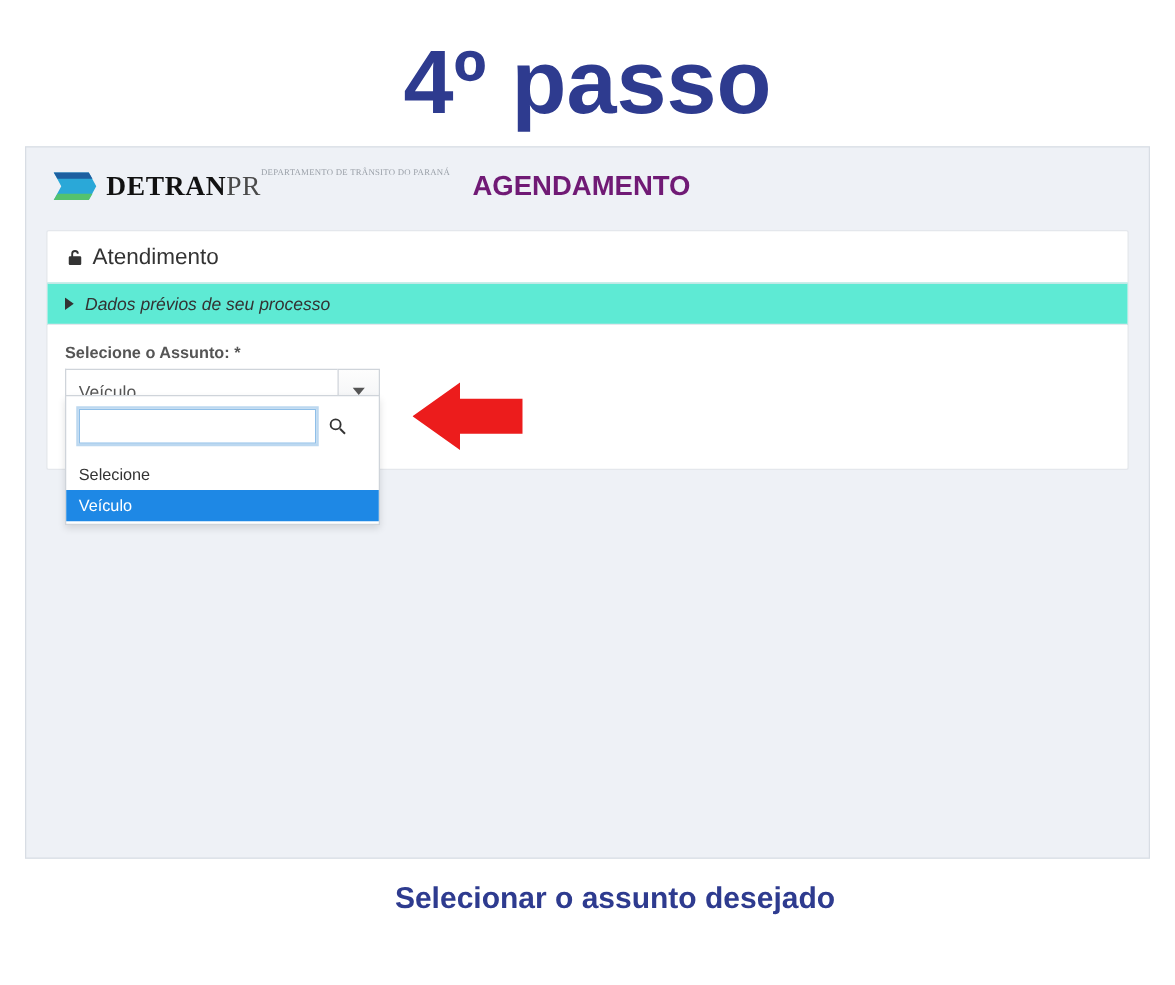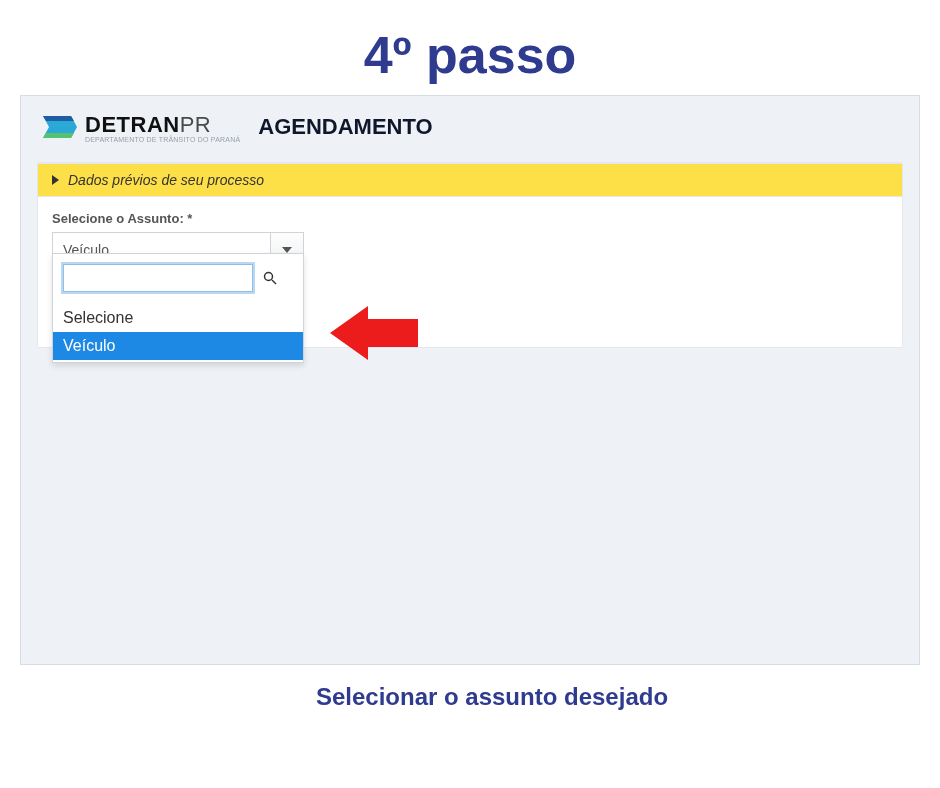--- a/index.html
+++ b/index.html
@@ -5,21 +5,21 @@
   * { box-sizing: border-box; margin: 0; padding: 0; }
   body {
     width: 940px;
     height: 788px;
     font-family: Arial, Helvetica, sans-serif;
     background: #ffffff;
     position: relative;
   }
   .step-title {
     text-align: center;
-    font-size: 52px;
+    font-size: 72px;
     font-weight: bold;
     color: #2e3b8f;
     padding-top: 25px;
     padding-bottom: 10px;
   }
   .app-panel {
     margin: 0 20px;
     background: #eef1f6;
     border: 1px solid #d8dde4;
     padding: 0;
@@ -32,71 +32,72 @@
     padding: 14px 20px 18px 20px;
   }
   .logo {
     display: flex;
     align-items: center;
     margin-right: 12px;
   }
   .logo-icon svg { display: block; }
   .logo-text {
     display: flex;
-    flex-direction: column;
+    flex-direction: row;
     margin-left: 6px;
+    font-family: Liberation Serif, serif;
   }
   .logo-text .brand {
     font-size: 22px;
     font-weight: bold;
     letter-spacing: 0.5px;
   }
   .logo-text .brand .bold { color: #111; font-weight: 800; }
   .logo-text .brand .light { color: #4a4a4a; font-weight: 500; }
   .logo-text .sub {
     font-size: 7px;
     color: #9aa0a8;
     letter-spacing: 0.2px;
     margin-top: -2px;
   }
   .page-label {
     font-size: 22px;
     font-weight: 700;
-    color: #0f172a;
+    color: #701a75;
     margin-left: 6px;
   }
   .content-card {
     background: #fff;
     margin: 0 16px;
     border: 1px solid #e4e7ec;
     border-radius: 2px;
   }
   .card-title {
     display: flex;
     align-items: center;
     padding: 10px 14px;
     font-size: 18px;
     color: #333;
   }
   .card-title .lock-icon { margin-right: 6px; display: inline-flex; }
   .collapse-bar {
-    background: #fde047;
+    background: #5eead4;
     border-top: 1px solid #e4e7ec;
     border-bottom: 1px solid #e4e7ec;
     padding: 8px 14px;
     display: flex;
     align-items: center;
     font-size: 14px;
     font-style: italic;
     color: #333;
     cursor: pointer;
   }
   .collapse-bar .caret { margin-right: 8px; display:inline-flex; }
   .form-area {
-    padding: 14px 14px 79px 14px;
+    padding: 14px 14px 44px 14px;
     position: relative;
   }
   .field-label {
     font-size: 13px;
     color: #555;
     font-weight: 600;
     margin-bottom: 6px;
   }
   .select-wrap {
     display: flex;
@@ -151,21 +152,21 @@
     font-size: 13px;
     color: #333;
   }
   .dd-search-icon {
     margin-left: 10px;
     display: inline-flex;
   }
   .dd-list { padding-top: 6px; }
   .dd-item {
     padding: 5px 10px;
-    font-size: 16px;
+    font-size: 13px;
     color: #333;
     cursor: pointer;
   }
   .dd-item.selected {
     background: #1e88e5;
     color: #fff;
   }
 
   .red-arrow {
     position: absolute;
@@ -203,20 +204,28 @@
         <span class="brand">
           <span class="bold">DETRAN</span><span class="light">PR</span>
         </span>
         <span class="sub">DEPARTAMENTO DE TRÂNSITO DO PARANÁ</span>
       </span>
     </div>
     <div class="page-label">AGENDAMENTO</div>
   </div>
 
   <div class="content-card">
+    <div class="card-title">
+      <span class="lock-icon">
+        <svg width="16" height="16" viewBox="0 0 16 16">
+          <path d="M5 7V5a3 3 0 0 1 6 0h-1.5A1.5 1.5 0 0 0 6.5 5v2H12a1 1 0 0 1 1 1v5a1 1 0 0 1-1 1H4a1 1 0 0 1-1-1V8a1 1 0 0 1 1-1h1z" fill="#333"></path>
+        </svg>
+      </span>
+      <span>Atendimento</span>
+    </div>
 
     <div class="collapse-bar">
       <span class="caret">
         <svg width="8" height="10" viewBox="0 0 8 10">
             <polygon points="0,0 7,5 0,10" fill="#333"></polygon>
           </svg>
       </span>
       <span>Dados prévios de seu processo</span>
     </div>
 

